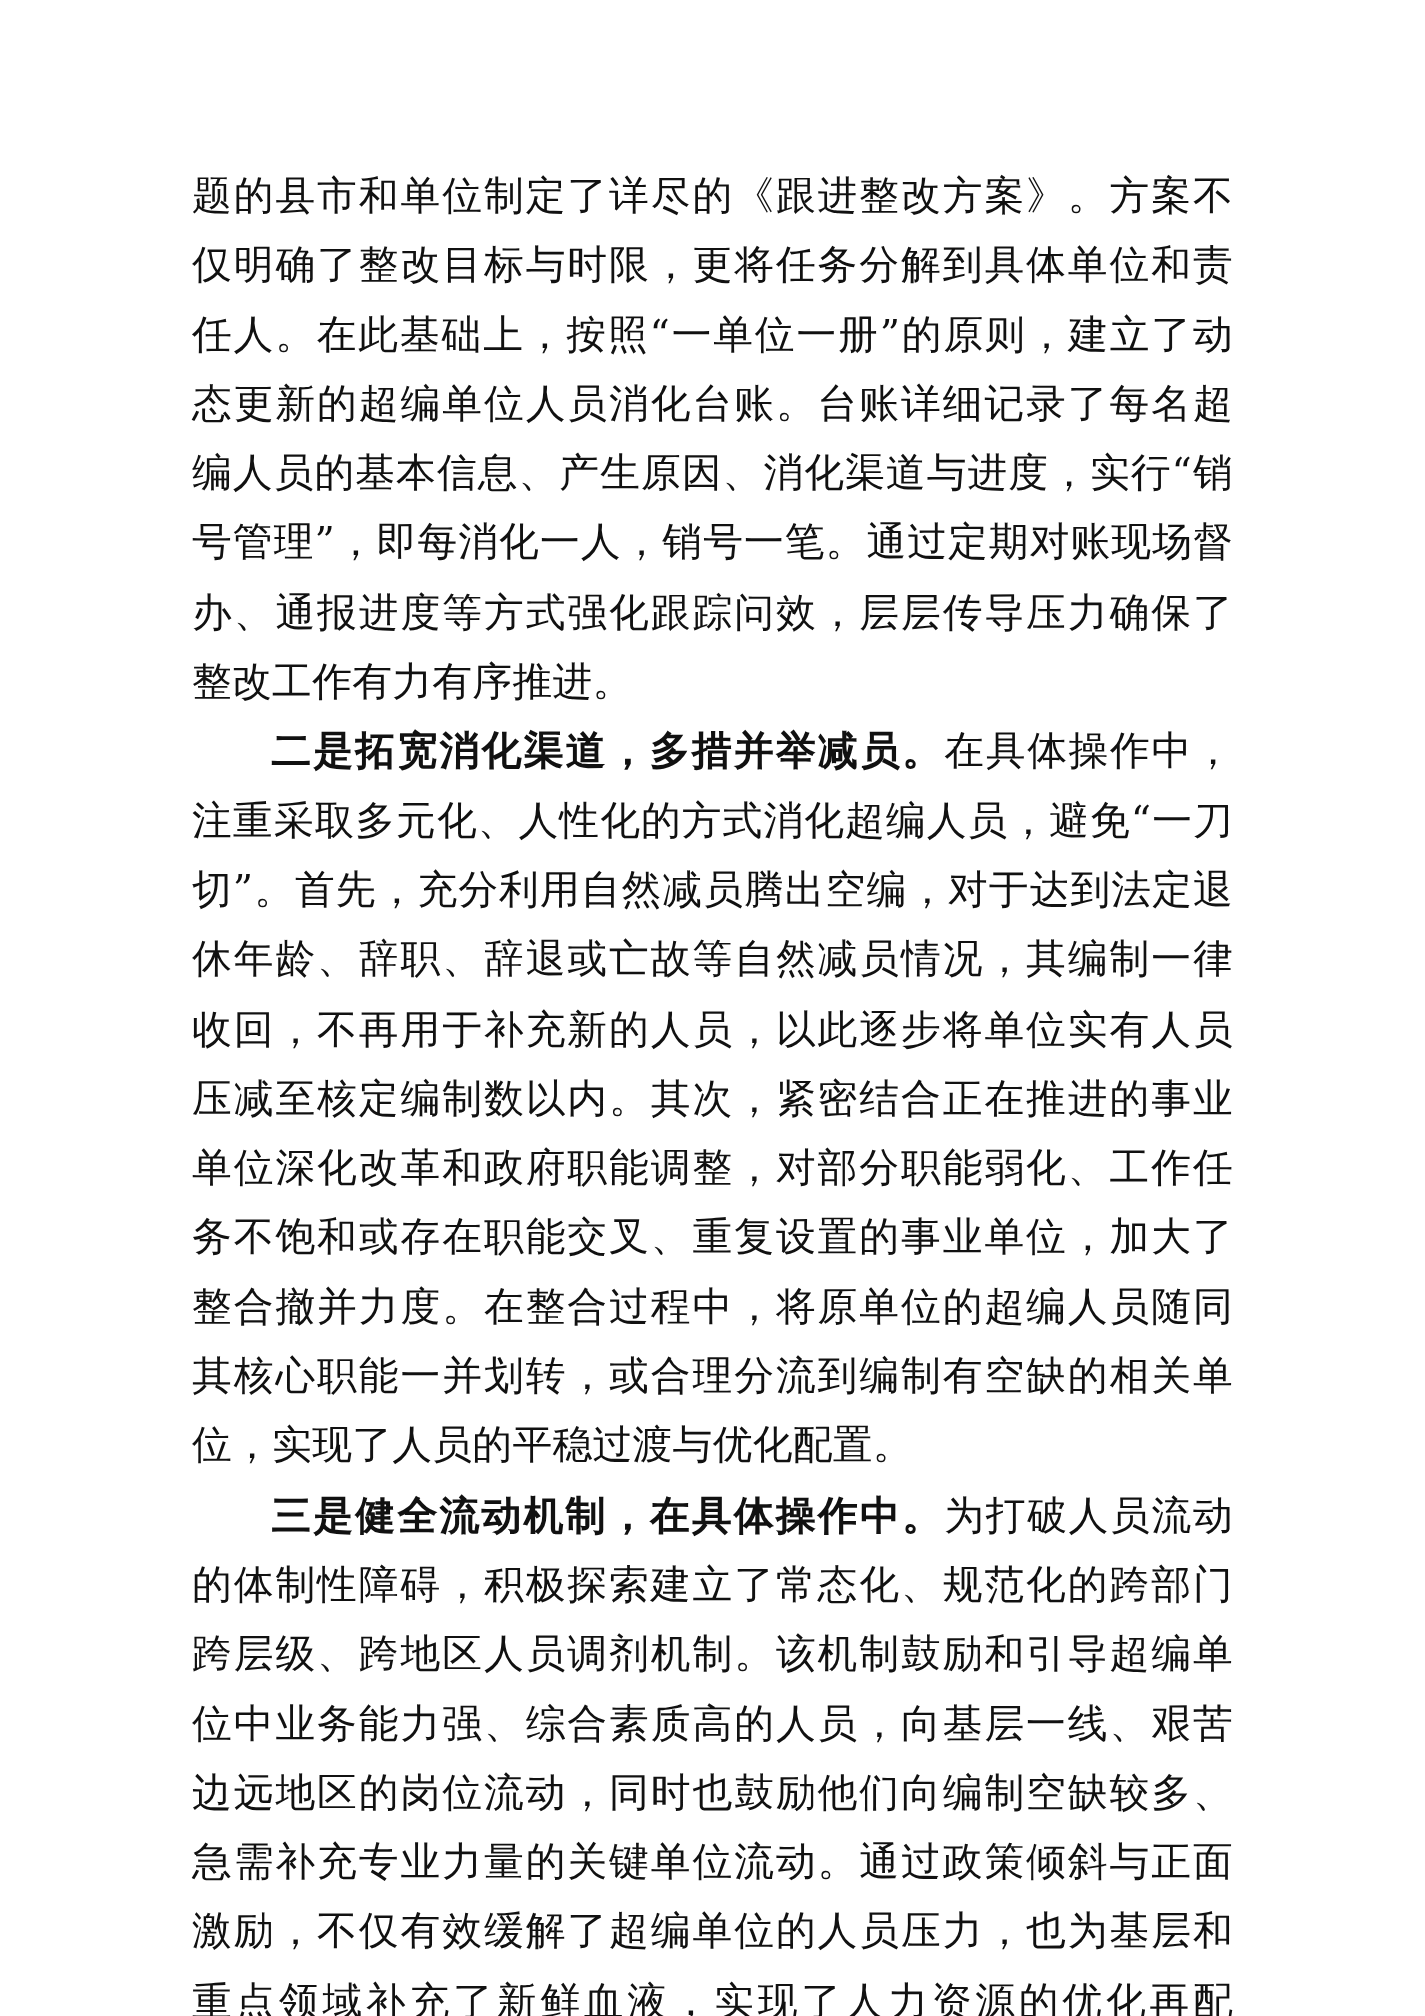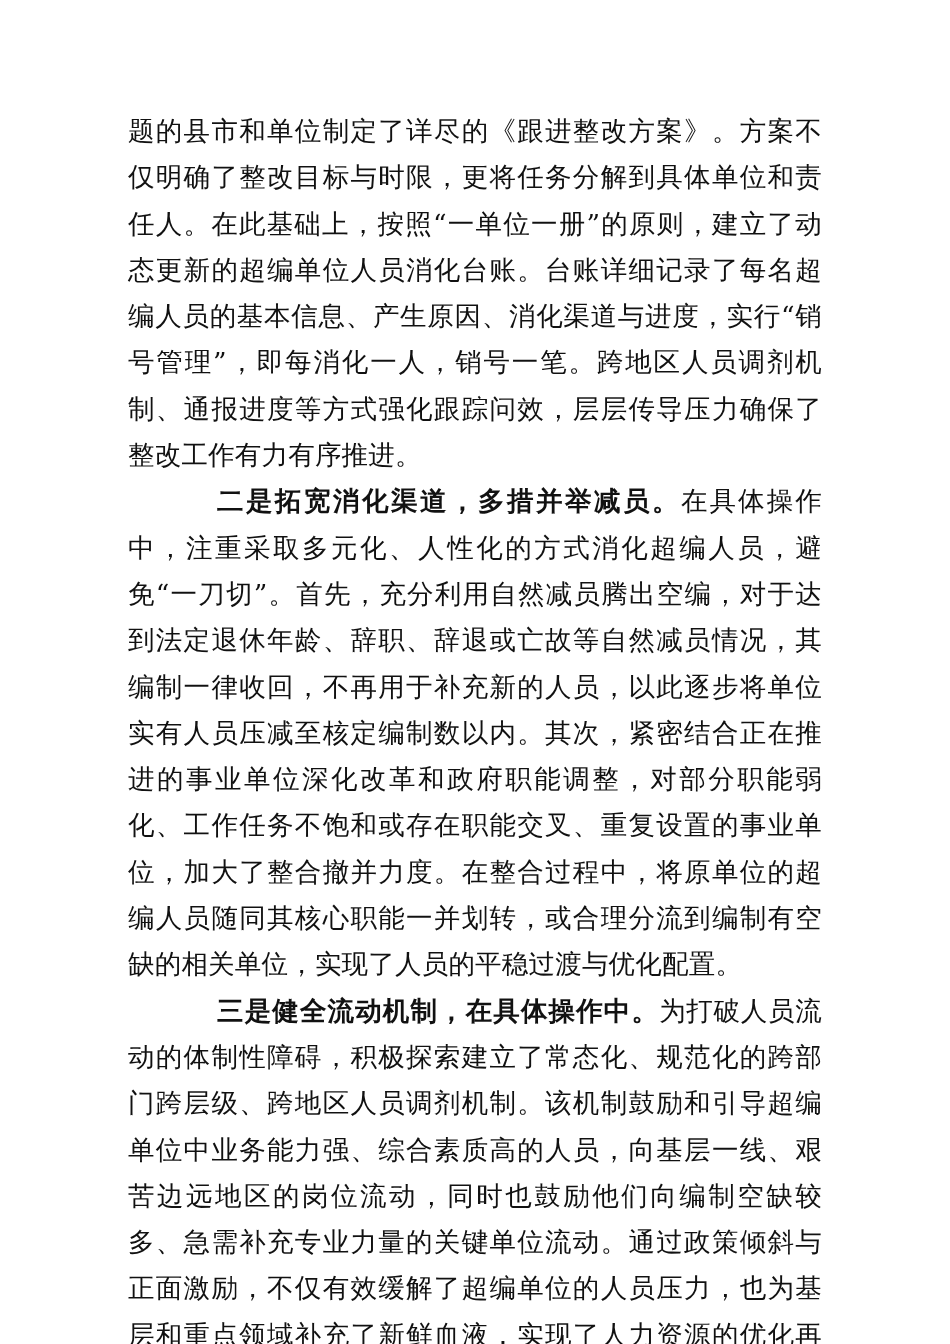--- a/index.html
+++ b/index.html
@@ -38,31 +38,30 @@
   }
   .para-indent {
     text-indent: 2em;
   }
   .para-cont {
     text-indent: 0;
   }
   .lead {
     font-weight: bold;
     letter-spacing: 0.6px;
-    margin-left: 36px;
   }
 </style>
 </head>
 <body>
 
 <div class="page">
   <div class="doc-body">
 
     <p class="para-cont">
-      <span>题的县市和单位制定了详尽的《跟进整改方案》。方案不仅明确了整改目标与时限，更将任务分解到具体单位和责任人。在此基础上，按照“一单位一册”的原则，建立了动态更新的超编单位人员消化台账。台账详细记录了每名超编人员的基本信息、产生原因、消化渠道与进度，实行“销号管理”，即每消化一人，销号一笔。跨地区人员调剂机制、通报进度等方式强化跟踪问效，层层传导压力确保了整改工作有力有序推进。</span>
+      <span>题的县市和单位制定了详尽的《跟进整改方案》。方案不仅明确了整改目标与时限，更将任务分解到具体单位和责任人。在此基础上，按照“一单位一册”的原则，建立了动态更新的超编单位人员消化台账。台账详细记录了每名超编人员的基本信息、产生原因、消化渠道与进度，实行“销号管理”，即每消化一人，销号一笔。通过定期对账现场督办、通报进度等方式强化跟踪问效，层层传导压力确保了整改工作有力有序推进。</span>
     </p>
 
     <p class="para-indent">
       <span class="lead">二是拓宽消化渠道，多措并举减员。</span><span>在具体操作中，注重采取多元化、人性化的方式消化超编人员，避免“一刀切”。首先，充分利用自然减员腾出空编，对于达到法定退休年龄、辞职、辞退或亡故等自然减员情况，其编制一律收回，不再用于补充新的人员，以此逐步将单位实有人员压减至核定编制数以内。其次，紧密结合正在推进的事业单位深化改革和政府职能调整，对部分职能弱化、工作任务不饱和或存在职能交叉、重复设置的事业单位，加大了整合撤并力度。在整合过程中，将原单位的超编人员随同其核心职能一并划转，或合理分流到编制有空缺的相关单位，实现了人员的平稳过渡与优化配置。</span>
     </p>
 
     <p class="para-indent">
       <span class="lead">三是健全流动机制，在具体操作中。</span><span>为打破人员流动的体制性障碍，积极探索建立了常态化、规范化的跨部门跨层级、跨地区人员调剂机制。该机制鼓励和引导超编单位中业务能力强、综合素质高的人员，向基层一线、艰苦边远地区的岗位流动，同时也鼓励他们向编制空缺较多、急需补充专业力量的关键单位流动。通过政策倾斜与正面激励，不仅有效缓解了超编单位的人员压力，也为基层和重点领域补充了新鲜血液，实现了人力资源的优化再配置。</span>
     </p>
 

